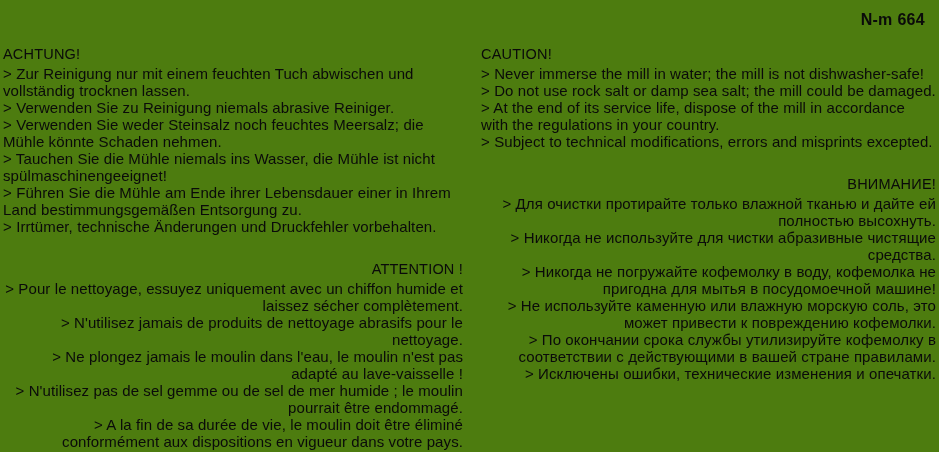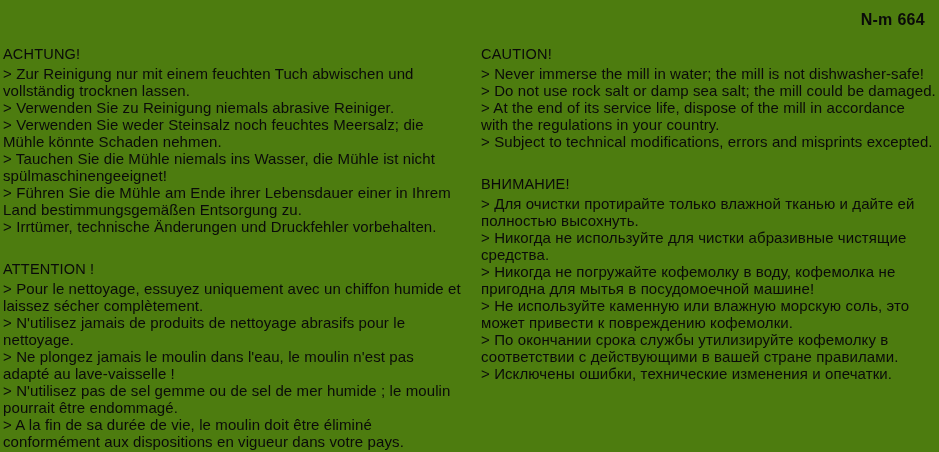--- a/index.html
+++ b/index.html
@@ -45,20 +45,21 @@
     letter-spacing: 0.2px;
   }
   .sec-body p {
     margin: 0;
     font-size: 15px;
     line-height: 17px;
     letter-spacing: 0.1px;
   }
   .sec-second {
     margin-top: 26px;
+    text-align: right;
   }
 </style>
 </head>
 <body>
 
 <div class="page">
 
   <div class="doc-code">N-m 664</div>
 
   <div class="columns">

